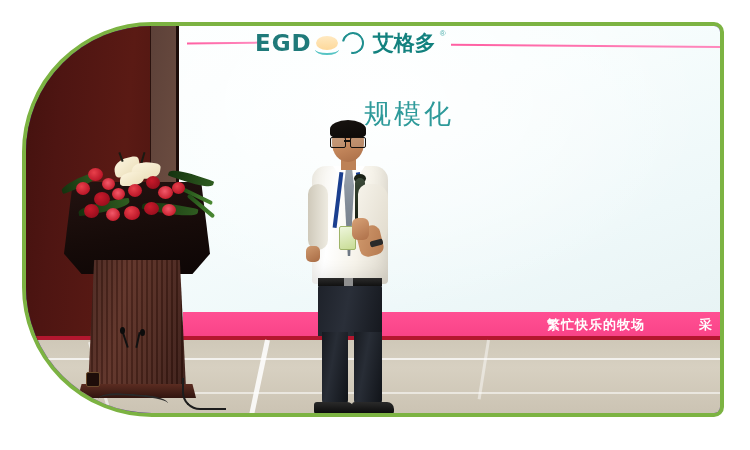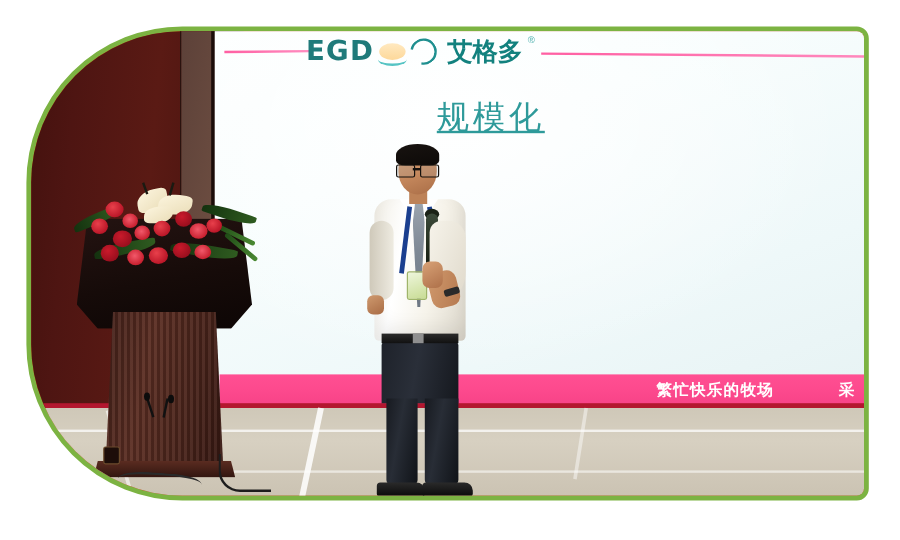--- a/index.html
+++ b/index.html
@@ -16,21 +16,21 @@
 
   
   #frame {
     position: absolute;
     left: 22px; top: 22px;
     width: 702px; height: 395px;
     border: 4px solid #7cb342;
     border-radius: 130px 10px 10px 130px;
     box-sizing: border-box;
     overflow: hidden;
-    background: #c2410c;
+    background: #4c1d95;
   }
   #photo {
     position: absolute;
     left: -26px; top: -26px;
     width: 750px; height: 450px;
   }
 
   
   .wall-dark {
     position: absolute; left: 0; top: 0;
@@ -110,26 +110,25 @@
     margin-left: 5px;
     line-height: 1;
   }
   .logo-tm {
     font-size: 8px; color: #4fb0ae;
     align-self: flex-start; margin-top: 1px;
   }
 
   
   #slide-title {
-    position: absolute; left: 185px; top: 80px;
+    position: absolute; left: 185px; top: 96px;
     font-family: "DejaVu Sans", sans-serif;
     font-size: 27px; font-weight: 500;
     letter-spacing: 3px;
     color: #2e9a9a;
-    text-decoration: underline;
   }
 
   
   #slide-year {
     position: absolute; left: 335px; top: 138px;
     font-family: "DejaVu Sans", sans-serif;
     font-size: 50px; font-weight: 400;
     letter-spacing: 3px;
     color: #86d2d8;
     white-space: nowrap;

